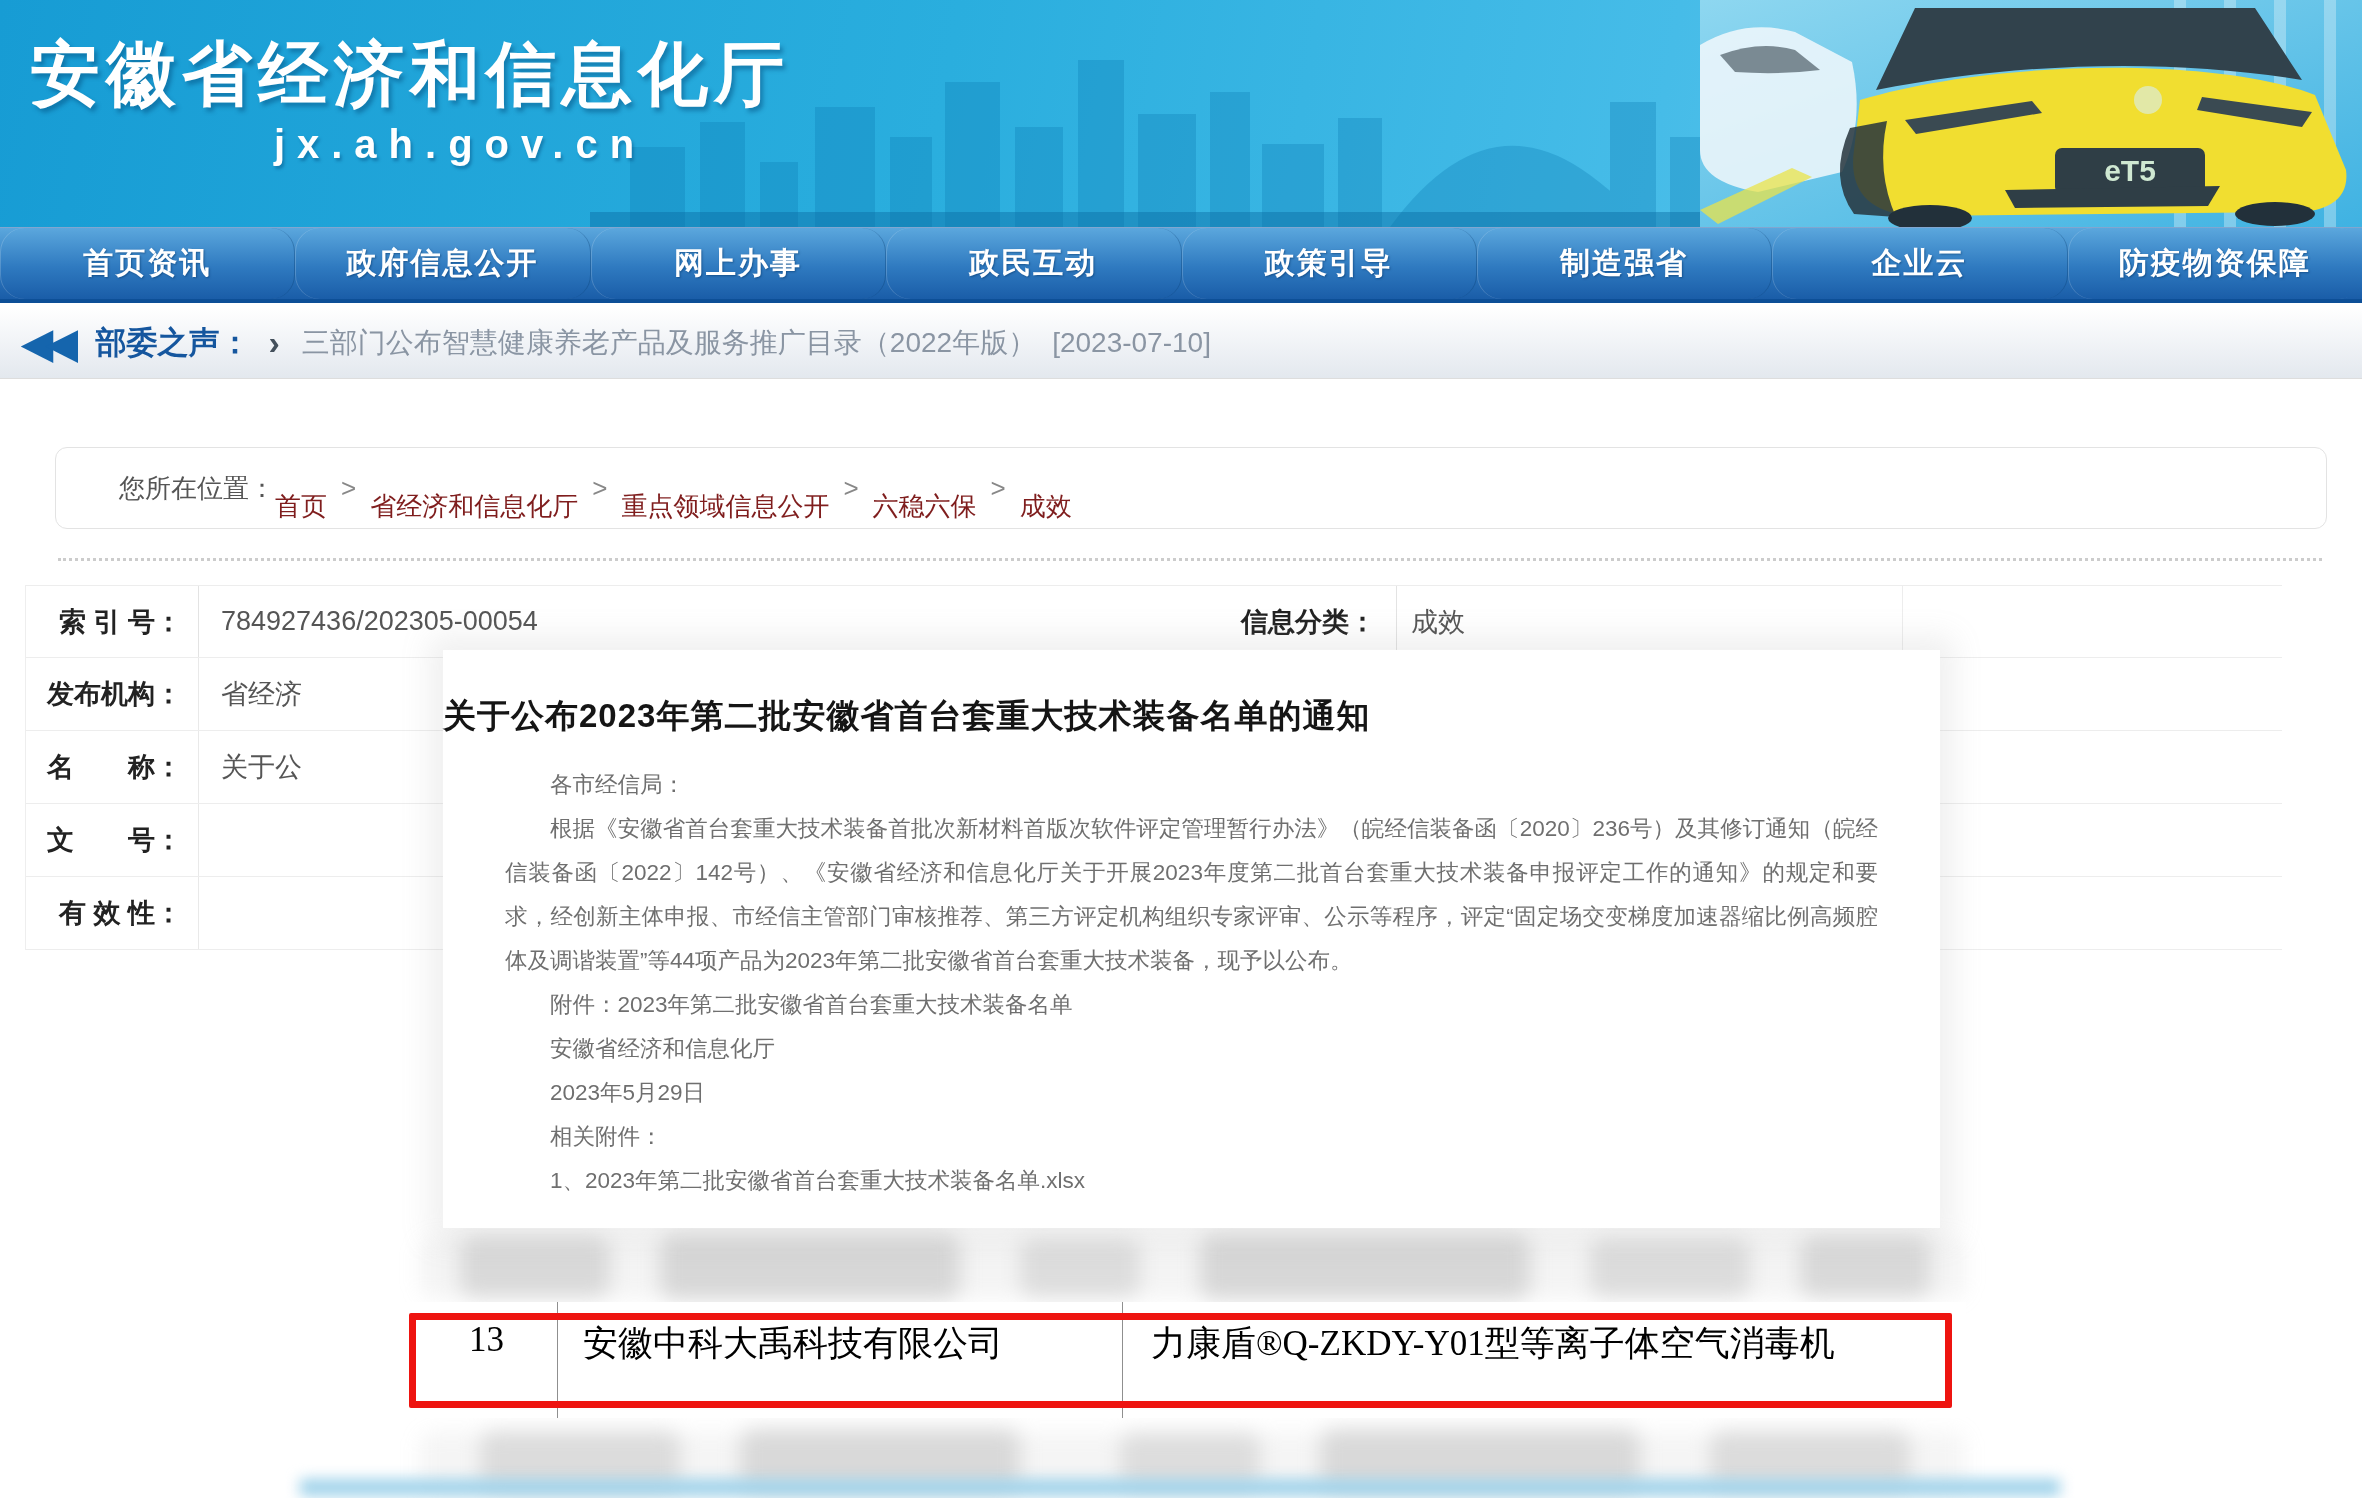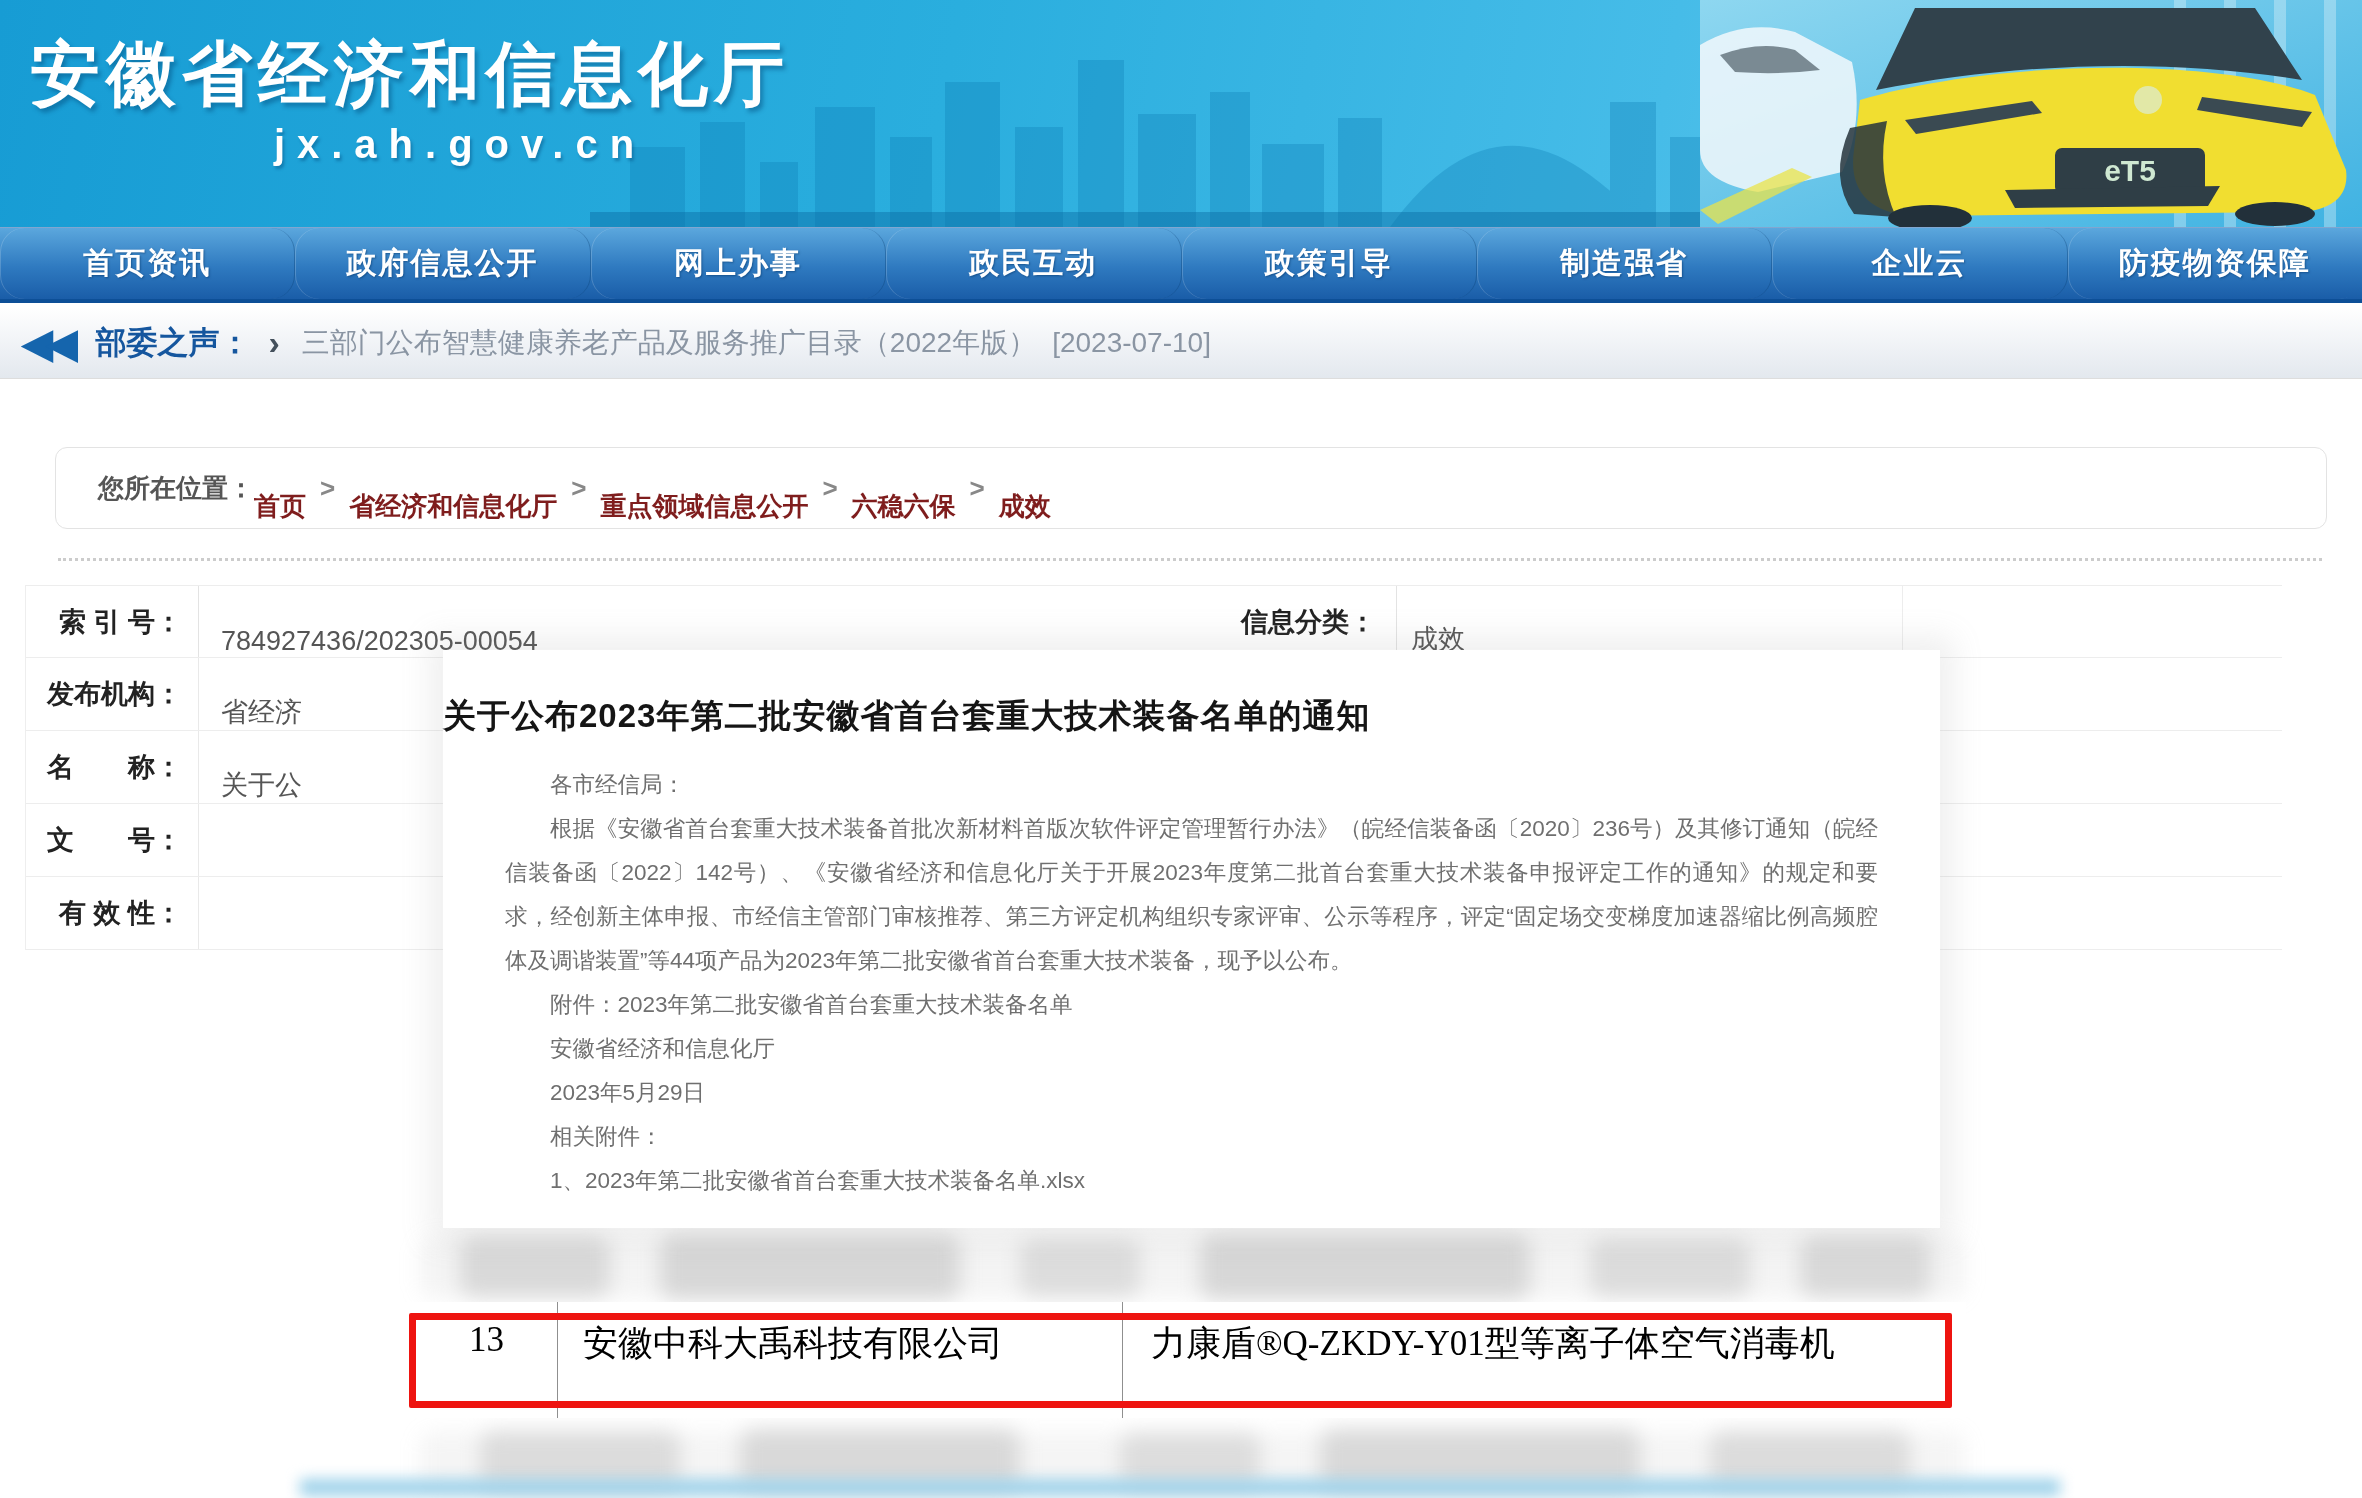--- a/index.html
+++ b/index.html
@@ -53,33 +53,33 @@
   .ticker-icon { color:#1565ad; font-size:40px; font-weight:bold; margin-left:22px; letter-spacing:-6px; line-height:1; }
   .ticker-label { color:#15569e; font-size:31px; font-weight:bold; margin-left:24px; }
   .ticker-arrow { color:#44505c; font-size:34px; font-weight:bold; margin-left:18px; }
   .ticker-link { color:#8a95a3; font-size:28px; margin-left:22px; text-decoration:none; cursor:pointer; }
   .ticker-date { color:#8a95a3; font-size:28px; margin-left:16px; }
 
   
   .breadcrumb-box {
     position:absolute; left:55px; right:35px; top:447px; height:82px;
     background:#ffffff; border:1px solid #e3e3e3; border-radius:12px;
-    display:flex; align-items:center; padding-left:42px;
-    font-size:26px; color:#555555;font-weight:bold;
+    display:flex; align-items:center; padding-left:63px;
+    font-size:26px; color:#555555;
   }
   .bc-link { color:#7f1d1d; text-decoration:none; cursor:pointer;margin-top:36px; }
   .bc-sep { color:#888888; margin:0 14px; }
   .dotted-line {
     position:absolute; left:58px; right:40px; top:558px; height:0;
     border-top:3px dotted #cccccc;
   }
 
   
   .meta-table { position:absolute; left:25px; right:80px; top:585px; border-left:1px solid #eeeeee; z-index:1; }
-  .m-row { height:73px; display:flex; align-items:flex-end; border-bottom:1px solid #ededed; }
+  .m-row { height:73px; display:flex; align-items:center; border-bottom:1px solid #ededed; }
   .m-row:first-child { border-top:1px solid #ededed; }
   .c1 { width:173px; height:100%; display:flex; align-items:center; justify-content:flex-end;
         padding-right:16px; border-right:1px solid #e3e3e3;
         font-size:27px; font-weight:bold; color:#222222; }
   .c2 { width:1028px; padding-left:22px; font-size:27px; color:#555555; }
   .c3 { width:170px; height:100%; display:flex; align-items:center; justify-content:flex-end;
         padding-right:20px; border-right:1px solid #e3e3e3;
         font-size:27px; font-weight:bold; color:#222222; }
   .c4 { flex:1; padding-left:14px; font-size:27px; color:#555555; }
   .m-row.plain .c3, .m-row.plain .c1 { border-right-color:#e9e9e9; }

